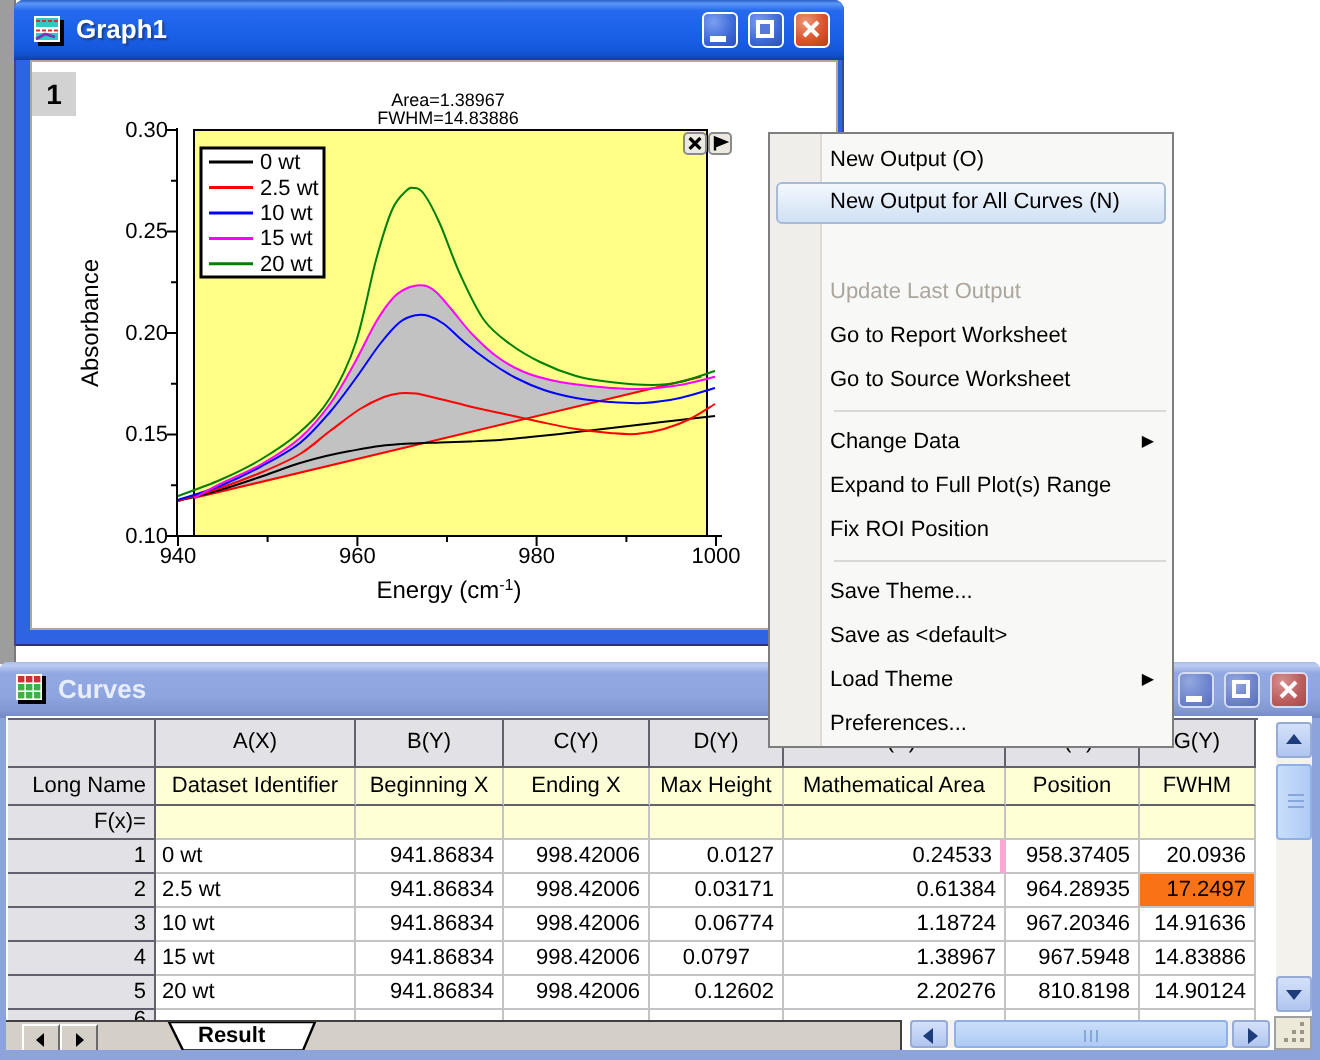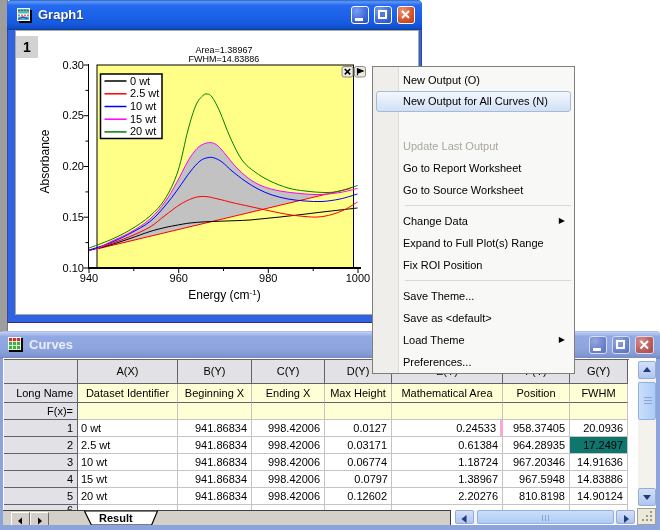--- a/index.html
+++ b/index.html
@@ -172,34 +172,34 @@
           <div style="position:absolute;left:392px;top:420px;width:111px;height:17px;background:#ffffff;border-right:3px solid #f9a8d4;border-bottom:1px solid #c4c4c4;box-sizing:border-box;font-size:11px;line-height:16px;text-align:right;padding-right:4px;overflow:hidden;white-space:nowrap;">0.24533</div>
           <div style="position:absolute;left:503px;top:420px;width:67px;height:17px;background:#ffffff;border-right:1px solid #c4c4c4;border-bottom:1px solid #c4c4c4;box-sizing:border-box;font-size:11px;line-height:16px;text-align:right;padding-right:4px;overflow:hidden;white-space:nowrap;">958.37405</div>
           <div style="position:absolute;left:570px;top:420px;width:58px;height:17px;background:#ffffff;border-right:1px solid #c4c4c4;border-bottom:1px solid #c4c4c4;box-sizing:border-box;font-size:11px;line-height:16px;text-align:right;padding-right:4px;overflow:hidden;white-space:nowrap;">20.0936</div>
           <div style="position:absolute;left:4px;top:437px;width:74px;height:17px;background:#e1e1e6;border-right:1px solid #62626e;border-bottom:1px solid #62626e;box-sizing:border-box;font-size:11px;line-height:16px;text-align:right;padding-right:4px;overflow:hidden;white-space:nowrap;">2</div>
           <div style="position:absolute;left:78px;top:437px;width:100px;height:17px;background:#ffffff;border-right:1px solid #c4c4c4;border-bottom:1px solid #c4c4c4;box-sizing:border-box;font-size:11px;line-height:16px;text-align:left;padding-left:3px;overflow:hidden;white-space:nowrap;">2.5 wt</div>
           <div style="position:absolute;left:178px;top:437px;width:74px;height:17px;background:#ffffff;border-right:1px solid #c4c4c4;border-bottom:1px solid #c4c4c4;box-sizing:border-box;font-size:11px;line-height:16px;text-align:right;padding-right:4px;overflow:hidden;white-space:nowrap;">941.86834</div>
           <div style="position:absolute;left:252px;top:437px;width:73px;height:17px;background:#ffffff;border-right:1px solid #c4c4c4;border-bottom:1px solid #c4c4c4;box-sizing:border-box;font-size:11px;line-height:16px;text-align:right;padding-right:4px;overflow:hidden;white-space:nowrap;">998.42006</div>
           <div style="position:absolute;left:325px;top:437px;width:67px;height:17px;background:#ffffff;border-right:1px solid #c4c4c4;border-bottom:1px solid #c4c4c4;box-sizing:border-box;font-size:11px;line-height:16px;text-align:right;padding-right:4px;overflow:hidden;white-space:nowrap;">0.03171</div>
           <div style="position:absolute;left:392px;top:437px;width:111px;height:17px;background:#ffffff;border-right:1px solid #c4c4c4;border-bottom:1px solid #c4c4c4;box-sizing:border-box;font-size:11px;line-height:16px;text-align:right;padding-right:4px;overflow:hidden;white-space:nowrap;">0.61384</div>
           <div style="position:absolute;left:503px;top:437px;width:67px;height:17px;background:#ffffff;border-right:1px solid #c4c4c4;border-bottom:1px solid #c4c4c4;box-sizing:border-box;font-size:11px;line-height:16px;text-align:right;padding-right:4px;overflow:hidden;white-space:nowrap;">964.28935</div>
-          <div style="position:absolute;left:570px;top:437px;width:58px;height:17px;background:#0f766e;border-right:1px solid #c4c4c4;border-bottom:1px solid #c4c4c4;box-sizing:border-box;font-size:11px;line-height:16px;text-align:right;padding-right:4px;overflow:hidden;white-space:nowrap;">17.2497</div>
+          <div style="position:absolute;left:570px;top:437px;width:58px;height:17px;background:#f97316;border-right:1px solid #c4c4c4;border-bottom:1px solid #c4c4c4;box-sizing:border-box;font-size:11px;line-height:16px;text-align:right;padding-right:4px;overflow:hidden;white-space:nowrap;">17.2497</div>
           <div style="position:absolute;left:4px;top:454px;width:74px;height:17px;background:#e1e1e6;border-right:1px solid #62626e;border-bottom:1px solid #62626e;box-sizing:border-box;font-size:11px;line-height:16px;text-align:right;padding-right:4px;overflow:hidden;white-space:nowrap;">3</div>
           <div style="position:absolute;left:78px;top:454px;width:100px;height:17px;background:#ffffff;border-right:1px solid #c4c4c4;border-bottom:1px solid #c4c4c4;box-sizing:border-box;font-size:11px;line-height:16px;text-align:left;padding-left:3px;overflow:hidden;white-space:nowrap;">10 wt</div>
           <div style="position:absolute;left:178px;top:454px;width:74px;height:17px;background:#ffffff;border-right:1px solid #c4c4c4;border-bottom:1px solid #c4c4c4;box-sizing:border-box;font-size:11px;line-height:16px;text-align:right;padding-right:4px;overflow:hidden;white-space:nowrap;">941.86834</div>
           <div style="position:absolute;left:252px;top:454px;width:73px;height:17px;background:#ffffff;border-right:1px solid #c4c4c4;border-bottom:1px solid #c4c4c4;box-sizing:border-box;font-size:11px;line-height:16px;text-align:right;padding-right:4px;overflow:hidden;white-space:nowrap;">998.42006</div>
           <div style="position:absolute;left:325px;top:454px;width:67px;height:17px;background:#ffffff;border-right:1px solid #c4c4c4;border-bottom:1px solid #c4c4c4;box-sizing:border-box;font-size:11px;line-height:16px;text-align:right;padding-right:4px;overflow:hidden;white-space:nowrap;">0.06774</div>
           <div style="position:absolute;left:392px;top:454px;width:111px;height:17px;background:#ffffff;border-right:1px solid #c4c4c4;border-bottom:1px solid #c4c4c4;box-sizing:border-box;font-size:11px;line-height:16px;text-align:right;padding-right:4px;overflow:hidden;white-space:nowrap;">1.18724</div>
           <div style="position:absolute;left:503px;top:454px;width:67px;height:17px;background:#ffffff;border-right:1px solid #c4c4c4;border-bottom:1px solid #c4c4c4;box-sizing:border-box;font-size:11px;line-height:16px;text-align:right;padding-right:4px;overflow:hidden;white-space:nowrap;">967.20346</div>
           <div style="position:absolute;left:570px;top:454px;width:58px;height:17px;background:#ffffff;border-right:1px solid #c4c4c4;border-bottom:1px solid #c4c4c4;box-sizing:border-box;font-size:11px;line-height:16px;text-align:right;padding-right:4px;overflow:hidden;white-space:nowrap;">14.91636</div>
           <div style="position:absolute;left:4px;top:471px;width:74px;height:17px;background:#e1e1e6;border-right:1px solid #62626e;border-bottom:1px solid #62626e;box-sizing:border-box;font-size:11px;line-height:16px;text-align:right;padding-right:4px;overflow:hidden;white-space:nowrap;">4</div>
           <div style="position:absolute;left:78px;top:471px;width:100px;height:17px;background:#ffffff;border-right:1px solid #c4c4c4;border-bottom:1px solid #c4c4c4;box-sizing:border-box;font-size:11px;line-height:16px;text-align:left;padding-left:3px;overflow:hidden;white-space:nowrap;">15 wt</div>
           <div style="position:absolute;left:178px;top:471px;width:74px;height:17px;background:#ffffff;border-right:1px solid #c4c4c4;border-bottom:1px solid #c4c4c4;box-sizing:border-box;font-size:11px;line-height:16px;text-align:right;padding-right:4px;overflow:hidden;white-space:nowrap;">941.86834</div>
           <div style="position:absolute;left:252px;top:471px;width:73px;height:17px;background:#ffffff;border-right:1px solid #c4c4c4;border-bottom:1px solid #c4c4c4;box-sizing:border-box;font-size:11px;line-height:16px;text-align:right;padding-right:4px;overflow:hidden;white-space:nowrap;">998.42006</div>
-          <div style="position:absolute;left:325px;top:471px;width:67px;height:17px;background:#ffffff;border-right:1px solid #c4c4c4;border-bottom:1px solid #c4c4c4;box-sizing:border-box;font-size:11px;line-height:16px;text-align:right;padding-right:3px;overflow:hidden;white-space:nowrap;">0.0797</div>
+          <div style="position:absolute;left:325px;top:471px;width:67px;height:17px;background:#ffffff;border-right:1px solid #c4c4c4;border-bottom:1px solid #c4c4c4;box-sizing:border-box;font-size:11px;line-height:16px;text-align:right;padding-right:16px;overflow:hidden;white-space:nowrap;">0.0797</div>
           <div style="position:absolute;left:392px;top:471px;width:111px;height:17px;background:#ffffff;border-right:1px solid #c4c4c4;border-bottom:1px solid #c4c4c4;box-sizing:border-box;font-size:11px;line-height:16px;text-align:right;padding-right:4px;overflow:hidden;white-space:nowrap;">1.38967</div>
           <div style="position:absolute;left:503px;top:471px;width:67px;height:17px;background:#ffffff;border-right:1px solid #c4c4c4;border-bottom:1px solid #c4c4c4;box-sizing:border-box;font-size:11px;line-height:16px;text-align:right;padding-right:4px;overflow:hidden;white-space:nowrap;">967.5948</div>
           <div style="position:absolute;left:570px;top:471px;width:58px;height:17px;background:#ffffff;border-right:1px solid #c4c4c4;border-bottom:1px solid #c4c4c4;box-sizing:border-box;font-size:11px;line-height:16px;text-align:right;padding-right:4px;overflow:hidden;white-space:nowrap;">14.83886</div>
           <div style="position:absolute;left:4px;top:488px;width:74px;height:17px;background:#e1e1e6;border-right:1px solid #62626e;border-bottom:1px solid #62626e;box-sizing:border-box;font-size:11px;line-height:16px;text-align:right;padding-right:4px;overflow:hidden;white-space:nowrap;">5</div>
           <div style="position:absolute;left:78px;top:488px;width:100px;height:17px;background:#ffffff;border-right:1px solid #c4c4c4;border-bottom:1px solid #c4c4c4;box-sizing:border-box;font-size:11px;line-height:16px;text-align:left;padding-left:3px;overflow:hidden;white-space:nowrap;">20 wt</div>
           <div style="position:absolute;left:178px;top:488px;width:74px;height:17px;background:#ffffff;border-right:1px solid #c4c4c4;border-bottom:1px solid #c4c4c4;box-sizing:border-box;font-size:11px;line-height:16px;text-align:right;padding-right:4px;overflow:hidden;white-space:nowrap;">941.86834</div>
           <div style="position:absolute;left:252px;top:488px;width:73px;height:17px;background:#ffffff;border-right:1px solid #c4c4c4;border-bottom:1px solid #c4c4c4;box-sizing:border-box;font-size:11px;line-height:16px;text-align:right;padding-right:4px;overflow:hidden;white-space:nowrap;">998.42006</div>
           <div style="position:absolute;left:325px;top:488px;width:67px;height:17px;background:#ffffff;border-right:1px solid #c4c4c4;border-bottom:1px solid #c4c4c4;box-sizing:border-box;font-size:11px;line-height:16px;text-align:right;padding-right:4px;overflow:hidden;white-space:nowrap;">0.12602</div>
           <div style="position:absolute;left:392px;top:488px;width:111px;height:17px;background:#ffffff;border-right:1px solid #c4c4c4;border-bottom:1px solid #c4c4c4;box-sizing:border-box;font-size:11px;line-height:16px;text-align:right;padding-right:4px;overflow:hidden;white-space:nowrap;">2.20276</div>
           <div style="position:absolute;left:503px;top:488px;width:67px;height:17px;background:#ffffff;border-right:1px solid #c4c4c4;border-bottom:1px solid #c4c4c4;box-sizing:border-box;font-size:11px;line-height:16px;text-align:right;padding-right:4px;overflow:hidden;white-space:nowrap;">810.8198</div>
@@ -260,21 +260,21 @@
             <rect x="4" y="10" width="2" height="2"></rect>
             <rect x="12" y="6" width="2" height="2"></rect>
             <rect x="8" y="6" width="2" height="2"></rect>
             <rect x="12" y="2" width="2" height="2"></rect>
           </g>
         </svg>
     </div>
   </div>
 </div>
 
-<div class="abs" style="left:372px;top:66px;width:203px;height:308px;background:#f8f8f6;border:1px solid #7e7e7e;box-sizing:border-box;padding-left:44px;">
+<div class="abs" style="left:384px;top:66px;width:203px;height:308px;background:#f8f8f6;border:1px solid #7e7e7e;box-sizing:border-box;padding-left:44px;">
   <div class="abs" style="left:0;top:0;width:25px;height:306px;background:#efeeea;border-right:1px solid #dcdbd6;"></div>
   <div class="mi" style="top:2px">New Output (O)</div>
     <div class="mi hi" style="top:24px">New Output for All Curves (N)</div>
     <div class="mi gr" style="top:68px">Update Last Output</div>
     <div class="mi" style="top:112px">Go to Source Worksheet</div>
     <div class="mi" style="top:90px">Go to Report Worksheet</div>
     <div class="msep" style="top:138px"></div>
     <div class="mi" style="top:143px">Change Data<span class="arr">▶</span></div>
     <div class="mi" style="top:165px">Expand to Full Plot(s) Range</div>
     <div class="mi" style="top:187px">Fix ROI Position</div>

